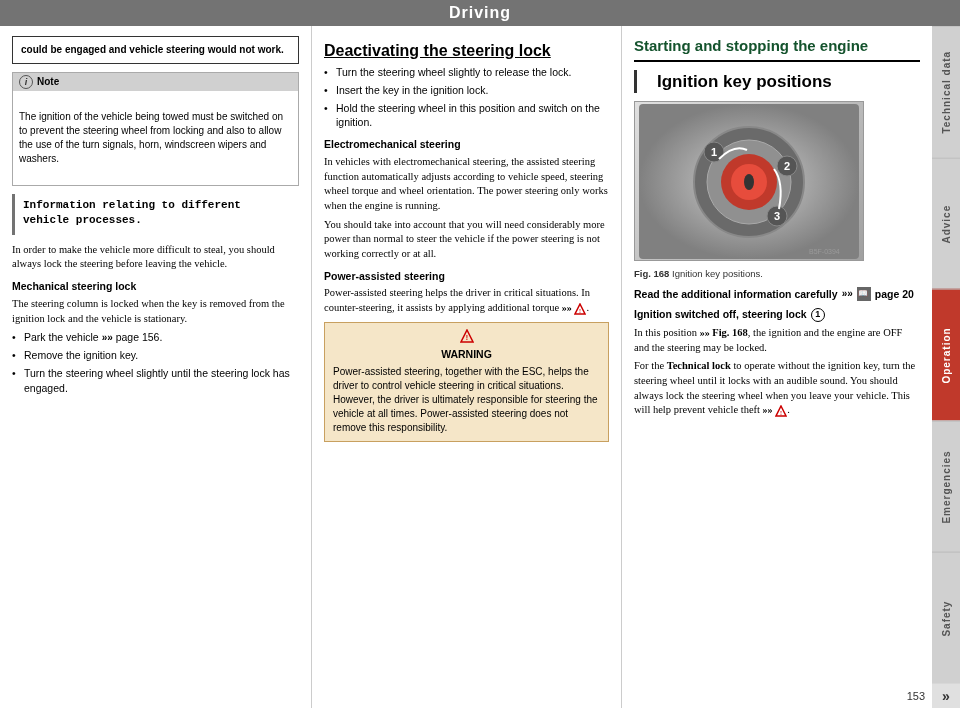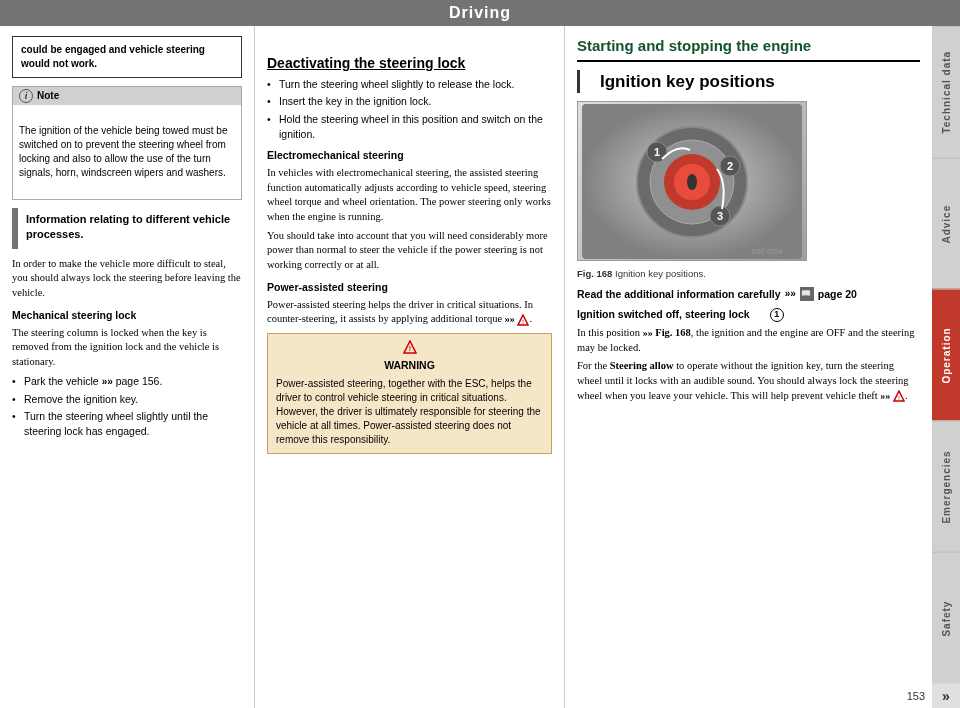--- a/index.html
+++ b/index.html
@@ -27,21 +27,21 @@
 
     
     .main-layout {
       display: flex;
       flex: 1;
       overflow: hidden;
     }
 
     
     .left-content {
-      width: 255px;
+      width: 312px;
       padding: 10px 12px;
       border-right: 1px solid #ccc;
       font-size: 10.5px;
       line-height: 1.4;
       overflow: hidden;
     }
 
     
     .middle-content {
       width: 310px;
@@ -132,42 +132,43 @@
     }
 
     .note-box-body {
       padding: 19px 6px;
       font-size: 10px;
       line-height: 1.4;
     }
 
     
     .info-section-box {
-      border-left: 6px solid #737373;
+      border-left: 3px solid #737373;
       padding: 4px 8px;
       margin-bottom: 8px;
+      font-family: Liberation Mono, monospace;
     }
 
     .info-section-box h3 {
       font-size: 11px;
       font-weight: bold;
       margin-bottom: 2px;
     }
 
     
     .section-heading {
       font-weight: bold;
       font-size: 10.5px;
       margin: 7px 0 3px 0;
     }
 
     .sub-heading {
       font-weight: bold;
-      font-size: 14px;
-      margin: 18px 0 3px 0;
+      font-size: 16px;
+      margin: 4px 0 3px 0;
       text-decoration: underline;
     }
 
     
     .bullet-item {
       display: flex;
       gap: 4px;
       margin-bottom: 3px;
       font-size: 10.5px;
       line-height: 1.4;
@@ -263,21 +264,21 @@
     .ignition-section {
       margin-top: 6px;
     }
 
     .ignition-title {
       font-weight: bold;
       font-size: 10.5px;
       margin-bottom: 4px;
       display: flex;
       align-items: center;
-      gap: 20px;
+      gap: 4px;
     }
 
     .circle-num {
       width: 14px;
       height: 14px;
       border: 1.5px solid #000;
       border-radius: 50%;
       display: inline-flex;
       align-items: center;
       justify-content: center;
@@ -459,21 +460,21 @@
 
     <div class="ignition-section">
       <div class="ignition-title">
         <span>Ignition switched off, steering lock</span>
         <span class="circle-num">1</span>
       </div>
       <p>
         In this position <span class="double-arrow">»»</span> <strong>Fig. 168</strong>, the ignition and the engine are OFF and the steering may be locked.
       </p>
       <p>
-        For the <strong>Steering allow</strong> to operate without the ignition key, turn the steering wheel until it locks with an audible sound. You should always lock the steering wheel when you leave your vehicle. This will help prevent vehicle theft <span class="double-arrow">»»</span>
+        For the <strong>Technical lock</strong> to operate without the ignition key, turn the steering wheel until it locks with an audible sound. You should always lock the steering wheel when you leave your vehicle. This will help prevent vehicle theft <span class="double-arrow">»»</span>
         <svg width="12" height="12" viewBox="0 0 12 12" style="vertical-align:middle;">
           <polygon points="6,1 11,11 1,11" fill="none" stroke="#c00" stroke-width="1.5"></polygon>
           <text x="6" y="9.5" text-anchor="middle" font-size="6" fill="#c00" font-weight="bold">!</text>
         </svg>.
       </p>
     </div>
 
   </div>
 
   <div class="right-sidebar">

